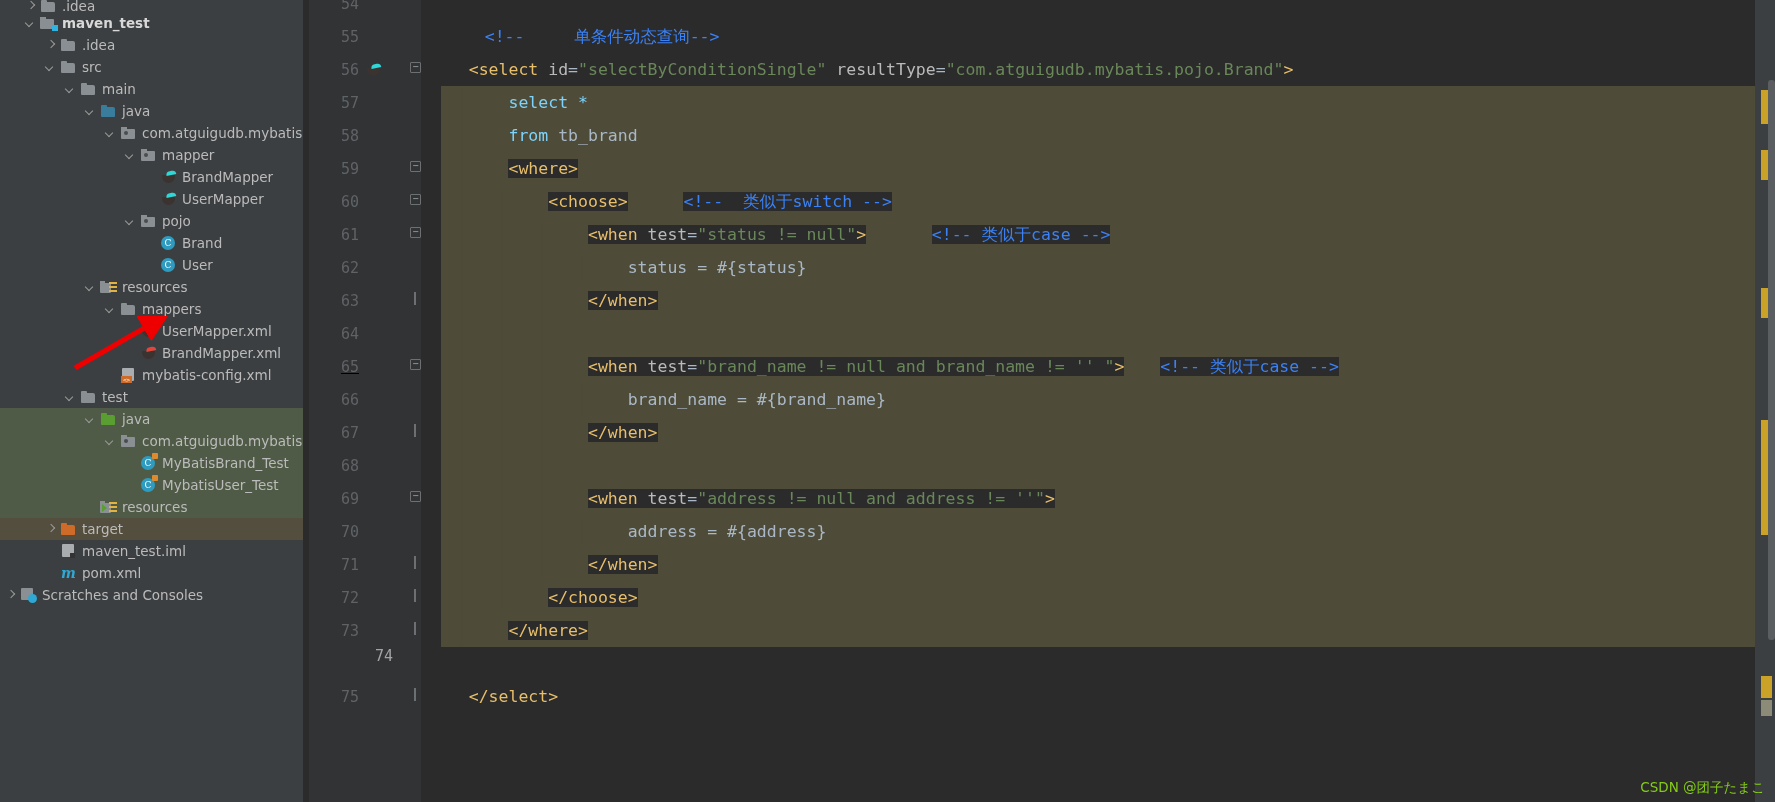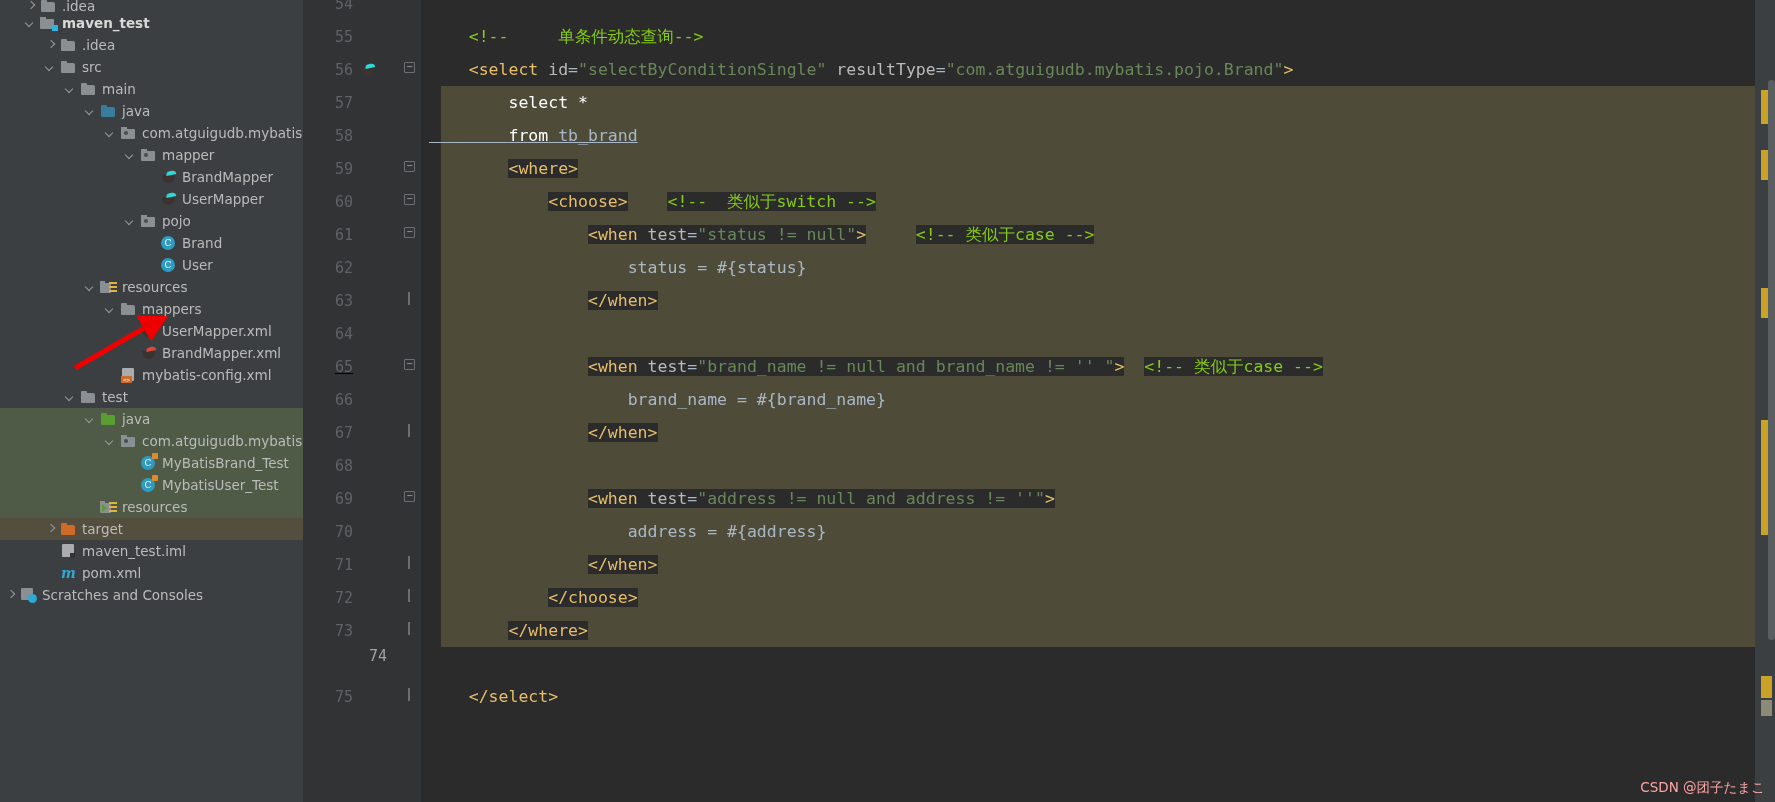--- a/index.html
+++ b/index.html
@@ -172,21 +172,21 @@
 
   
   #editor {
     position: relative;
     flex: 1 1 auto;
     height: 802px;
     background: #2b2b2b;
     overflow: hidden;
   }
   .gutter {
-    position:absolute; left:0; top:0; width:118px; height:802px;
+    position:absolute; left:6px; top:0; width:118px; height:802px;
     background:#313335;
   }
   .gutter-line {
     position:absolute; left:0; width:118px; height:33px;
     display:flex; align-items:center;
   }
   .lnum {
     width: 50px; text-align:right;
     color:#606366; font-size:15px;
     font-family:"DejaVu Sans Mono", monospace;
@@ -219,23 +219,23 @@
     color:#a9b7c6;
   }
   
   #selband {
     position:absolute; left:0px; top:80px; width:100%; height:561px;
     background:#4e4c38;
   }
   .tok-tag   { color:#e8bf6a; }
   .tok-attr  { color:#bababa; }
   .tok-str   { color:#6a8759; }
-  .tok-kw    { color:#ffffff; }
+  .tok-kw    { color:#7dd3fc; }
   .tok-txt   { color:#a9b7c6; }
-  .tok-cmt   { color:#84cc16; }
+  .tok-cmt   { color:#3b82f6;margin-left:16px; }
   .tok-punct { color:#a9b7c6; }
 
   
   .dark { background:#2b2b2b; }
 
   
   .iguide { position:absolute; top:0; width:1px; height:33px; background:#4b4b3c; }
 
   
   #markers {
@@ -245,21 +245,21 @@
   .mk { position:absolute; right:3px; width:11px; }
   .mk.y { background:#c9a227; }
   .mk.g { background:#8b8b78; }
   #scrollthumb {
     position:absolute; right:0px; top:80px; width:7px; height:560px; background:#5b5e60; border-radius:3px;
   }
 
   
   #watermark {
     position:absolute; right:10px; bottom:5px;
-    color:#fca5a5; font-size:13.5px;
+    color:#84cc16; font-size:13.5px;
     font-family:"DejaVu Sans", sans-serif;
     z-index:20;
   }
 </style>
 </head>
 <body>
 
 <div id="app">
 
   <div id="tree">
@@ -585,21 +585,21 @@
         </div>
     </div>
 
     <div id="code">
       <div id="selband" style="top: 86px; height: 561px; left: 20px;"></div>
       <div id="code-rows">
           <div class="code-line" style="position: absolute; top: -13px; left: 0px; right: 0px;"><span style="position: relative; margin-left: 8px;"></span></div>
           <div class="code-line" style="position: absolute; top: 20px; left: 0px; right: 0px;"><span style="position: relative; margin-left: 8px;"><span class="tok-txt">    </span><span class="tok-cmt">&lt;!--     单条件动态查询--&gt;</span></span></div>
           <div class="code-line" style="position: absolute; top: 53px; left: 0px; right: 0px;"><span style="position: relative; margin-left: 8px;"><span class="tok-txt">    </span><span class="tok-tag">&lt;select</span><span class="tok-attr"> id</span><span class="tok-punct">=</span><span class="tok-str">"selectByConditionSingle"</span><span class="tok-attr"> resultType</span><span class="tok-punct">=</span><span class="tok-str">"com.atguigudb.mybatis.pojo.Brand"</span><span class="tok-tag">&gt;</span></span></div>
           <div class="code-line" style="position: absolute; top: 86px; left: 0px; right: 0px;"><span class="iguide" style="left: 40px;"></span><span style="position: relative; margin-left: 8px;"><span class="tok-txt">        </span><span class="tok-kw">select</span><span class="tok-txt"> </span><span class="tok-kw">*</span></span></div>
-          <div class="code-line" style="position: absolute; top: 119px; left: 0px; right: 0px;"><span class="iguide" style="left: 40px;"></span><span style="position: relative; margin-left: 8px; text-decoration: underline;"><span class="tok-txt">        </span><span class="tok-kw">from</span><span class="tok-txt"> tb_brand</span></span></div>
+          <div class="code-line" style="position: absolute; top: 119px; left: 0px; right: 0px;"><span class="iguide" style="left: 40px;"></span><span style="position: relative; margin-left: 8px;"><span class="tok-txt">        </span><span class="tok-kw">from</span><span class="tok-txt"> tb_brand</span></span></div>
           <div class="code-line" style="position: absolute; top: 152px; left: 0px; right: 0px;"><span class="iguide" style="left: 40px;"></span><span style="position: relative; margin-left: 8px;"><span class="tok-txt">        </span><span class="tok-tag dark">&lt;where&gt;</span></span></div>
           <div class="code-line" style="position: absolute; top: 185px; left: 0px; right: 0px;"><span class="iguide" style="left: 40px;"></span><span class="iguide" style="left: 80px;"></span><span style="position: relative; margin-left: 8px;"><span class="tok-txt">            </span><span class="tok-tag dark">&lt;choose&gt;</span><span class="tok-txt">    </span><span class="tok-cmt dark">&lt;!--  类似于switch --&gt;</span></span></div>
           <div class="code-line" style="position: absolute; top: 218px; left: 0px; right: 0px;"><span class="iguide" style="left: 40px;"></span><span class="iguide" style="left: 80px;"></span><span class="iguide" style="left: 120px;"></span><span style="position: relative; margin-left: 8px;"><span class="tok-txt">                </span><span class="tok-tag dark">&lt;when</span><span class="tok-attr dark"> test</span><span class="tok-punct dark">=</span><span class="tok-str dark">"status != null"</span><span class="tok-tag dark">&gt;</span><span class="tok-txt">     </span><span class="tok-cmt dark">&lt;!-- 类似于case --&gt;</span></span></div>
           <div class="code-line" style="position: absolute; top: 251px; left: 0px; right: 0px;"><span class="iguide" style="left: 40px;"></span><span class="iguide" style="left: 80px;"></span><span class="iguide" style="left: 120px;"></span><span class="iguide" style="left: 160px;"></span><span style="position: relative; margin-left: 8px;"><span class="tok-txt">                    </span><span class="tok-txt">status = #{status}</span></span></div>
           <div class="code-line" style="position: absolute; top: 284px; left: 0px; right: 0px;"><span class="iguide" style="left: 40px;"></span><span class="iguide" style="left: 80px;"></span><span class="iguide" style="left: 120px;"></span><span style="position: relative; margin-left: 8px;"><span class="tok-txt">                </span><span class="tok-tag dark">&lt;/when&gt;</span></span></div>
           <div class="code-line" style="position: absolute; top: 317px; left: 0px; right: 0px;"><span class="iguide" style="left: 40px;"></span><span class="iguide" style="left: 80px;"></span><span class="iguide" style="left: 120px;"></span><span style="position: relative; margin-left: 8px;"></span></div>
           <div class="code-line" style="position: absolute; top: 350px; left: 0px; right: 0px;"><span class="iguide" style="left: 40px;"></span><span class="iguide" style="left: 80px;"></span><span class="iguide" style="left: 120px;"></span><span style="position: relative; margin-left: 8px;"><span class="tok-txt">                </span><span class="tok-tag dark">&lt;when</span><span class="tok-attr dark"> test</span><span class="tok-punct dark">=</span><span class="tok-str dark">"brand_name != null and brand_name != '' "</span><span class="tok-tag dark">&gt;</span><span class="tok-txt">  </span><span class="tok-cmt dark">&lt;!-- 类似于case --&gt;</span></span></div>
           <div class="code-line" style="position: absolute; top: 383px; left: 0px; right: 0px;"><span class="iguide" style="left: 40px;"></span><span class="iguide" style="left: 80px;"></span><span class="iguide" style="left: 120px;"></span><span class="iguide" style="left: 160px;"></span><span style="position: relative; margin-left: 8px;"><span class="tok-txt">                    </span><span class="tok-txt">brand_name = #{brand_name}</span></span></div>
           <div class="code-line" style="position: absolute; top: 416px; left: 0px; right: 0px;"><span class="iguide" style="left: 40px;"></span><span class="iguide" style="left: 80px;"></span><span class="iguide" style="left: 120px;"></span><span style="position: relative; margin-left: 8px;"><span class="tok-txt">                </span><span class="tok-tag dark">&lt;/when&gt;</span></span></div>
           <div class="code-line" style="position: absolute; top: 449px; left: 0px; right: 0px;"><span class="iguide" style="left: 40px;"></span><span class="iguide" style="left: 80px;"></span><span class="iguide" style="left: 120px;"></span><span style="position: relative; margin-left: 8px;"></span></div>

